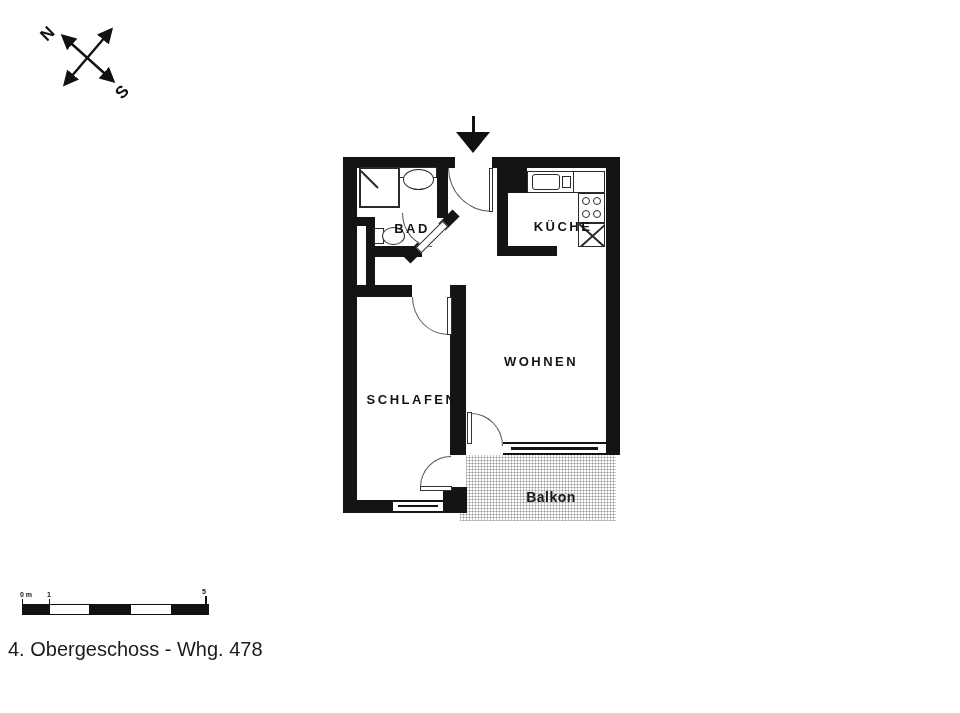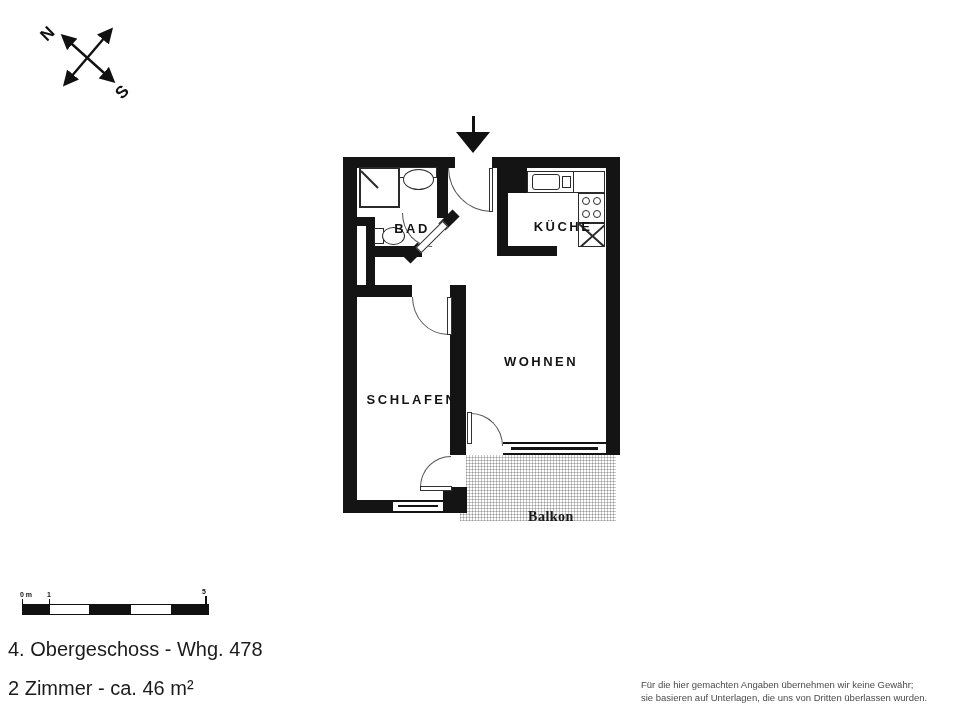--- a/index.html
+++ b/index.html
@@ -135,35 +135,30 @@
   </div>
   <div class="fx" style="left:578px;top:223px;width:27px;height:24px;overflow:hidden;">
     <div class="fxline" style="left:-4px;top:11px;width:35px;height:1.5px;transform:rotate(42deg);"></div>
     <div class="fxline" style="left:-4px;top:11px;width:35px;height:1.5px;transform:rotate(-42deg);"></div>
   </div>
 
   <div class="room-label" style="left:412px;top:221px;">BAD</div>
   <div class="room-label" style="left:553px;top:219px;padding-left:20px;">KÜCHE</div>
   <div class="room-label" style="left:541px;top:354px;">WOHNEN</div>
   <div class="room-label" style="left:412px;top:392px;">SCHLAFEN</div>
-  <div class="balkon-label" style="left:551px;top:509px;font-family:Liberation Serif, serif;">Balkon</div>
+  <div class="balkon-label" style="left:551px;top:489px;">Balkon</div>
 
   <div class="scalebar">
     <div class="seg" style="left:0;width:27px;"></div>
     <div class="seg" style="left:66px;width:42px;"></div>
     <div class="seg" style="left:148px;width:37px;"></div>
   </div>
   <div class="tick" style="left:22px;top:599px;width:1px;height:5px;"></div>
   <div class="tick" style="left:49px;top:599px;width:1px;height:5px;"></div>
   <div class="tick" style="left:205px;top:596px;width:2px;height:8px;"></div>
   <div class="tick-label" style="left:20px;top:591px;">0 m</div>
   <div class="tick-label" style="left:47px;top:591px;">1</div>
   <div class="tick-label" style="left:202px;top:588px;">5</div>
 
   <div class="info-line" style="top:638px;">4. Obergeschoss - Whg. 478</div>
-  <div class="info-line" style="top:677px;">2 Zimmer - ca. 46 m²</div>
 
-  <div class="disclaimer">
-    <div>Für die hier gemachten Angaben übernehmen wir keine Gewähr;</div>
-    <div>sie basieren auf Unterlagen, die uns von Dritten überlassen wurden.</div>
-  </div>
 
 </div>
 
 </body></html>

